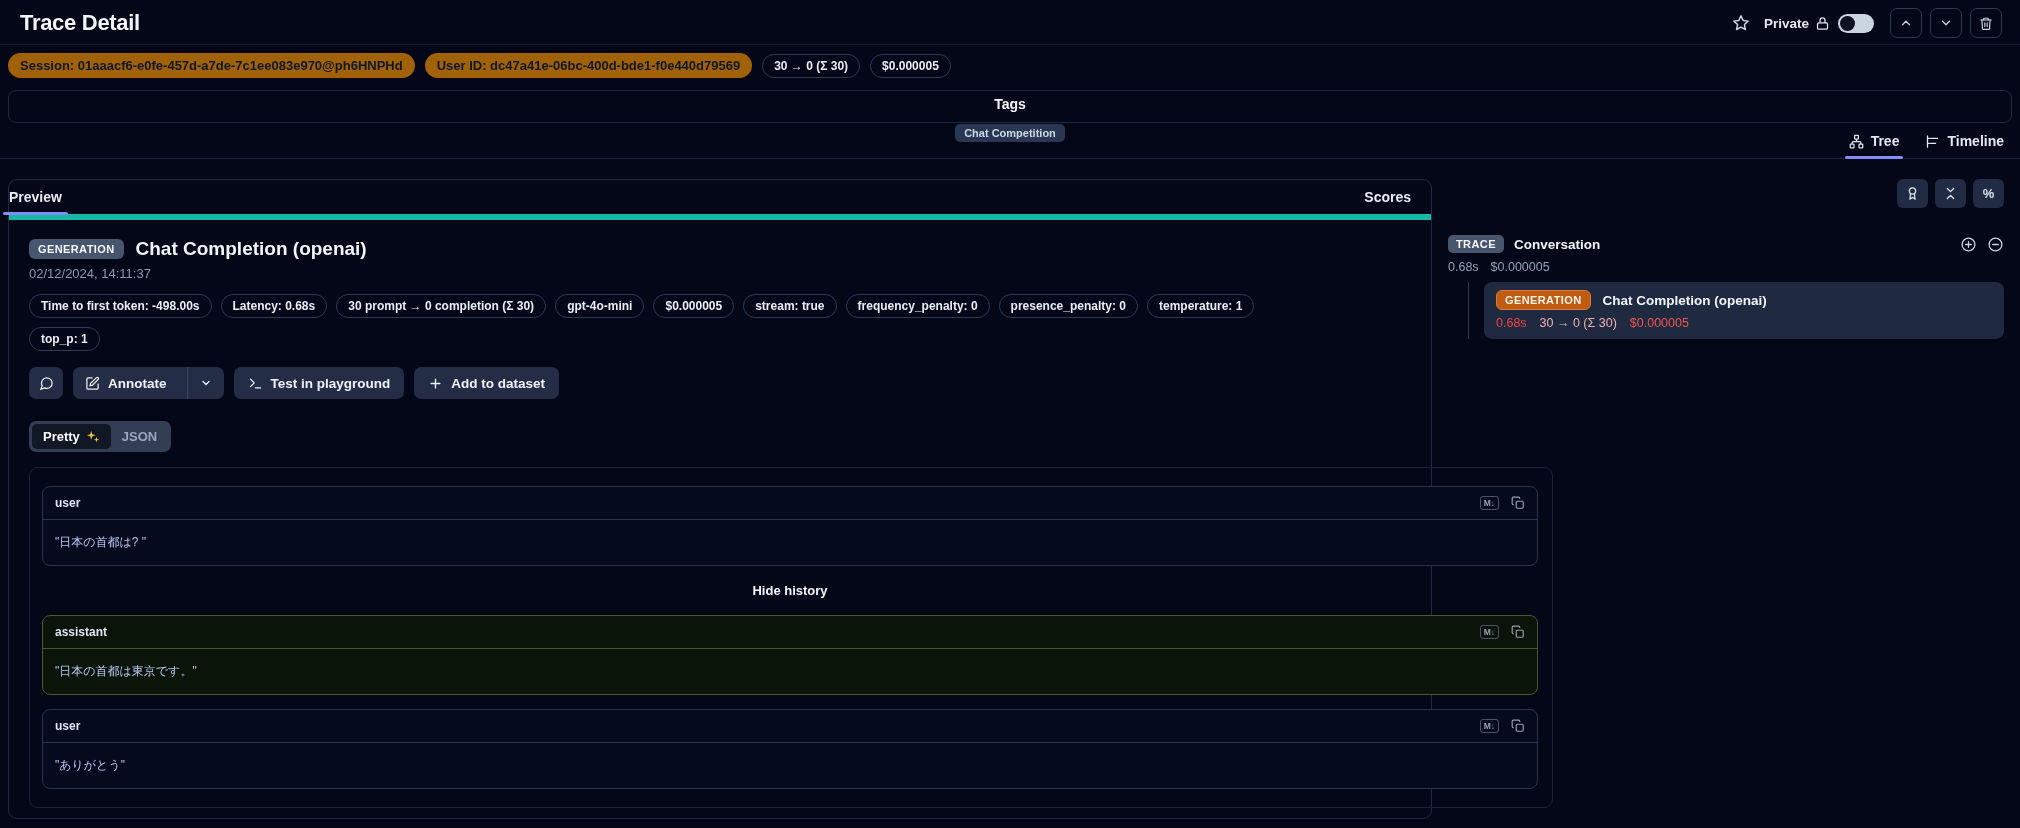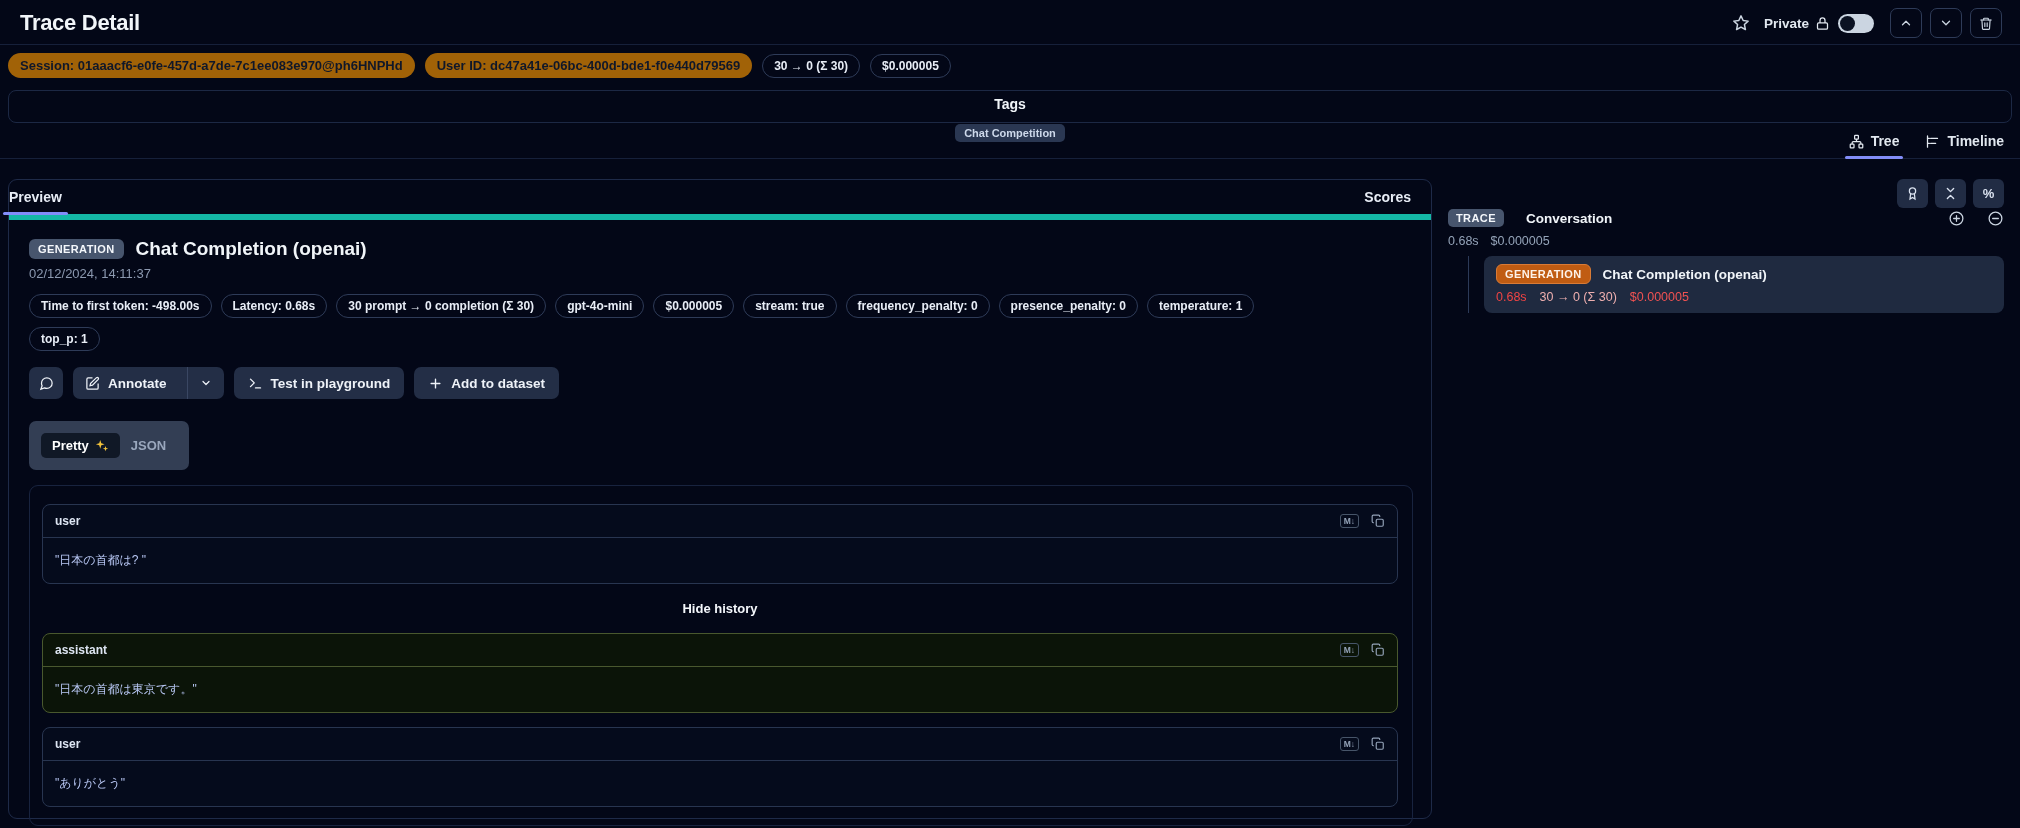--- a/index.html
+++ b/index.html
@@ -57,45 +57,45 @@
   .metrics-row.second { margin-top:9px; }
 
   .actions-row { display:flex; gap:10px; margin-top:16px; }
   .act-btn { background:#232e46; border:none; color:#eef2f8; font-family:inherit; font-size:13.5px; font-weight:600;
              height:32px; padding:0 14px; border-radius:7px; display:flex; align-items:center; gap:8px; cursor:pointer; }
   .act-icon-only { width:34px; padding:0; justify-content:center; }
   .split { padding:0; overflow:hidden; }
   .split .main-part { display:flex; align-items:center; gap:8px; padding:0 12px; height:100%; }
   .split .caret-part { border-left:1px solid #3a4763; padding:0 12px; height:100%; display:flex; align-items:center; cursor:pointer; }
 
-  .fmt-toggle { display:inline-flex; background:#333e54; border-radius:7px; padding:12px; margin-top:22px; align-items:center; }
+  .fmt-toggle { display:inline-flex; background:#333e54; border-radius:7px; padding:3px; margin-top:22px; align-items:center; }
   .fmt-seg { font-size:13px; font-weight:600; padding:5px 11px; border-radius:5px; display:flex; align-items:center; gap:6px; cursor:pointer; color:#9aa7bd; }
   .fmt-seg.active { background:#101826; color:#fff; }
 
   
-  .msg-wrap { margin-top:15px; border:1px solid #18233f; border-radius:9px; padding:18px 14px 18px 12px; width:1384px; }
+  .msg-wrap { margin-top:15px; border:1px solid #18233f; border-radius:9px; padding:18px 14px 18px 12px; width:1524px; }
   .msg-box { border:1px solid #283550; border-radius:8px; background:#050b1c; }
   .msg-box + .msg-box, .msg-box + .hide-history, .hide-history + .msg-box { margin-top:14px; }
   .msg-head { display:flex; align-items:center; justify-content:space-between; padding:9px 12px; border-bottom:1px solid #283550; }
   .msg-role { font-size:12px; font-weight:700; color:#dde5f2; }
   .msg-tools { display:flex; align-items:center; gap:12px; color:#94a3b8; }
   .md-icon { border:1px solid #475569; border-radius:3px; font-size:8.5px; font-weight:700; padding:1px 3px; color:#94a3b8; cursor:pointer; }
   .copy-btn { cursor:pointer; }
   .msg-content { padding:14px 12px; font-size:12px; color:#b9c8f5; }
   .msg-box.assistant { border-color:#49582e; background:#0b1408; }
   .msg-box.assistant .msg-head { border-bottom-color:#49582e; }
   .hide-history { text-align:center; font-size:13px; font-weight:700; color:#f4f7fb; padding:3px 0; cursor:pointer; }
 
   
   .sidebar { flex:1; padding:20px 16px 0 16px; }
   .side-icons { display:flex; justify-content:flex-end; gap:7px; }
   .side-icon-btn { width:31px; height:29px; background:#212c44; border:none; border-radius:6px; color:#dbe3f0;
                    display:flex; align-items:center; justify-content:center; cursor:pointer; font-family:inherit; }
   .pct { font-size:13px; font-weight:700; }
-  .trace-row { display:flex; align-items:center; gap:22px; margin-top:1px; cursor:pointer; }
+  .trace-row { display:flex; align-items:center; gap:10px; margin-top:27px; cursor:pointer; }
   .trace-badge { background:#47556d; color:#f4f7fb; font-size:11px; font-weight:700; letter-spacing:.4px; padding:3px 8px; border-radius:5px; }
   .trace-name { font-size:13.5px; font-weight:600; }
   .trace-row .spacer { flex:1; }
   .circ-btn { background:none; border:none; color:#cbd5e1; cursor:pointer; padding:0; display:flex; }
   .trace-metrics { color:#94a3b8; font-size:12.5px; margin-top:7px; display:flex; gap:12px; }
   .tree-branch { border-left:1px solid #2c3a58; margin:8px 0 0 20px; padding-left:15px; }
   .gen-node { background:#1f2a40; border-radius:8px; padding:8px 12px 9px 12px; cursor:pointer; }
   .gen-line1 { display:flex; align-items:center; gap:12px; }
   .gen-badge { background:#c05c12; border:1px solid #d97b36; color:#fdf3ea; font-size:11px; font-weight:700; letter-spacing:.4px; padding:3px 8px; border-radius:6px; }
   .gen-name { font-size:13.5px; font-weight:600; }

